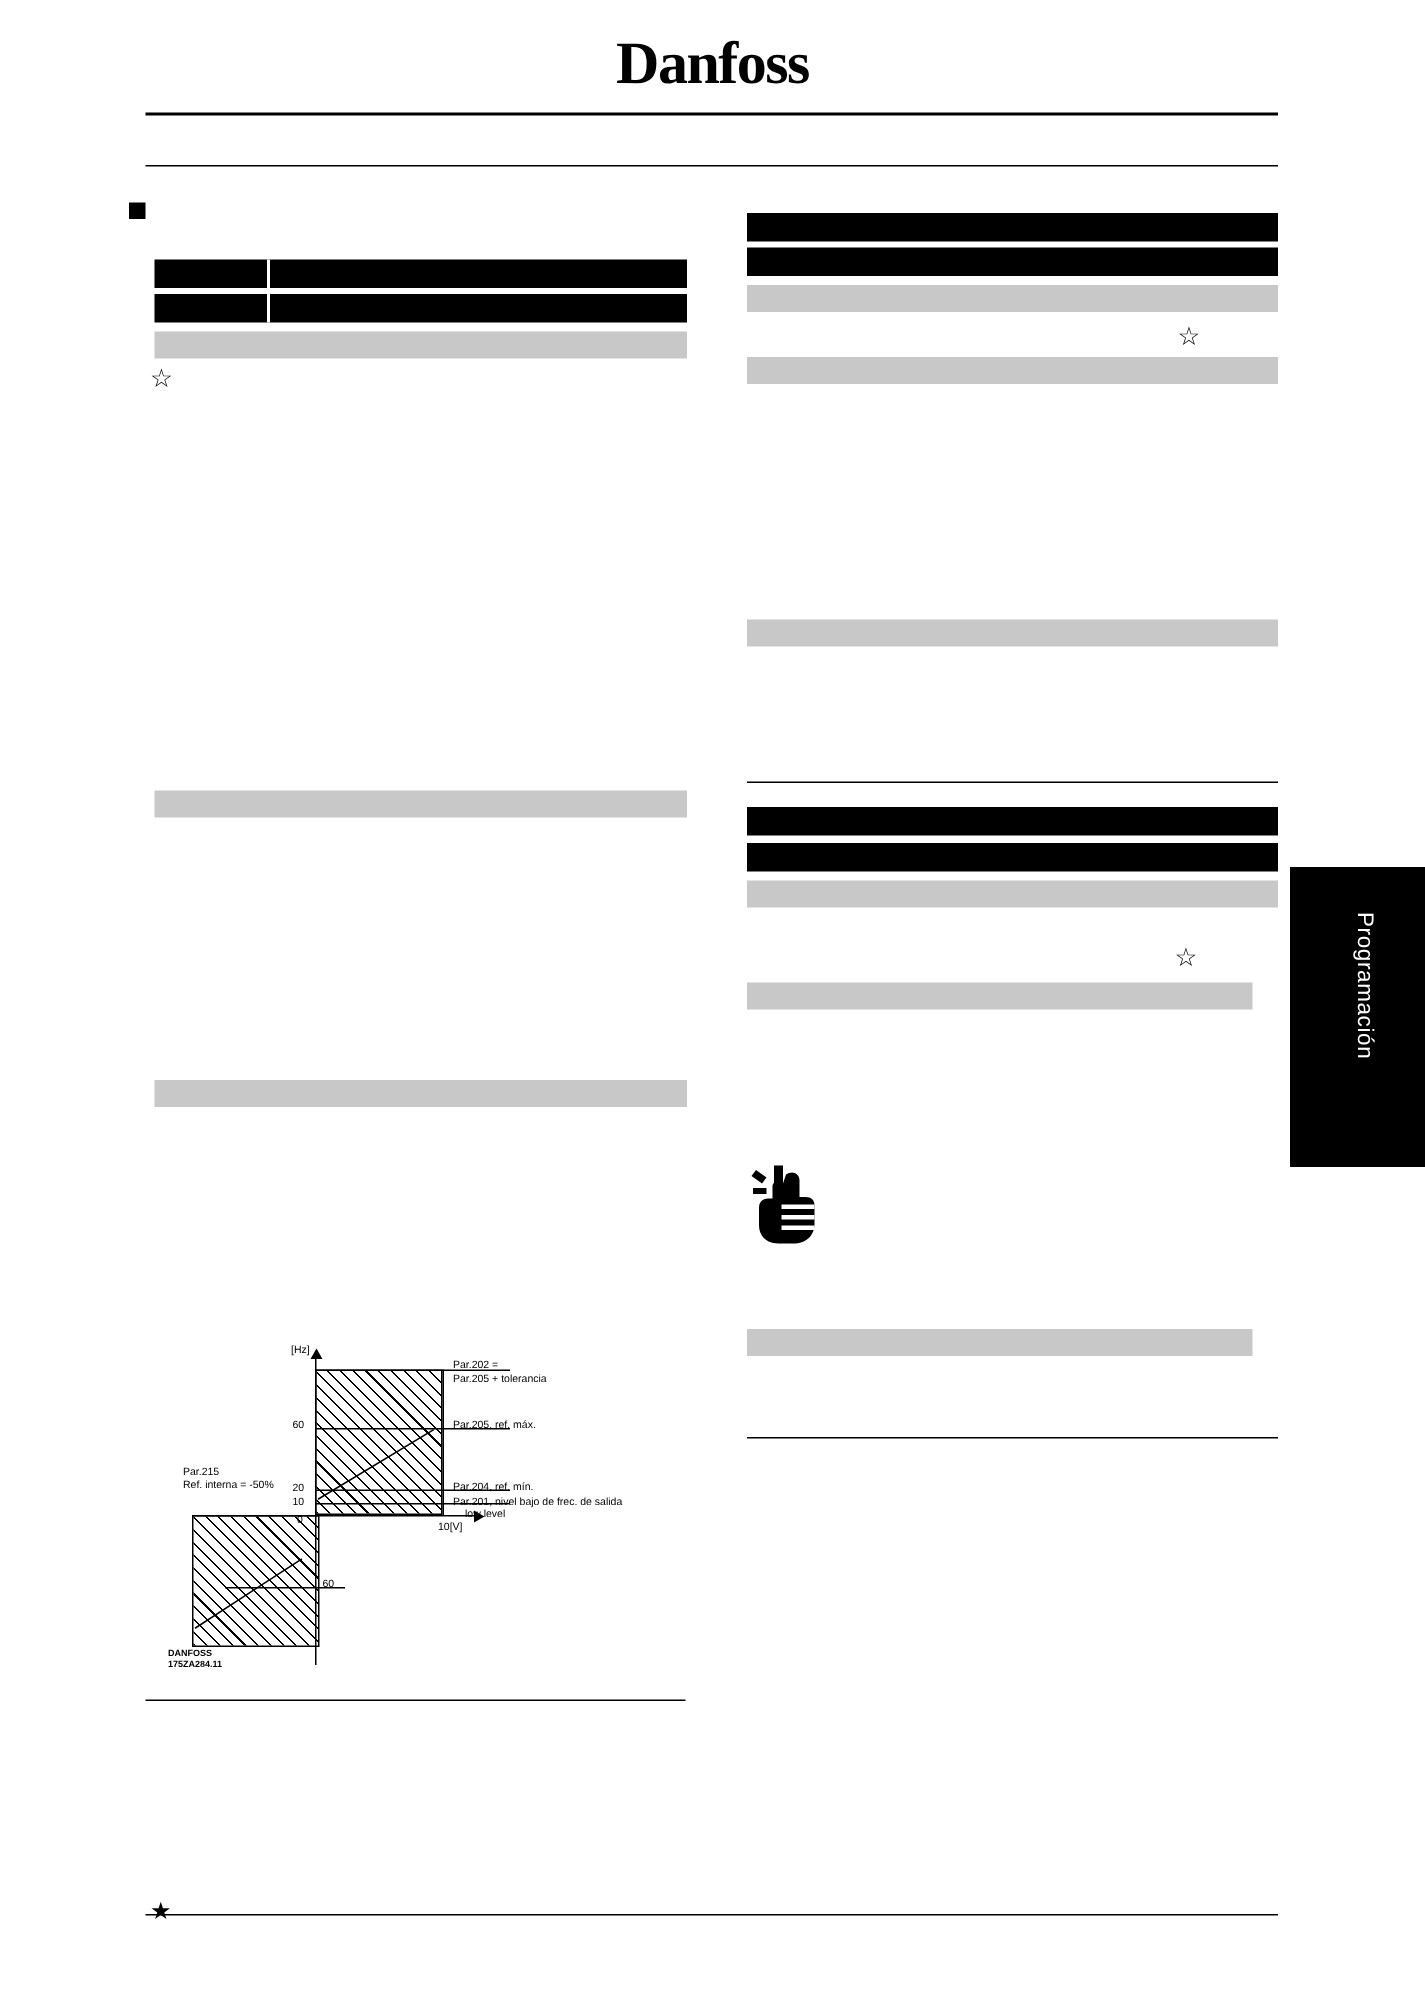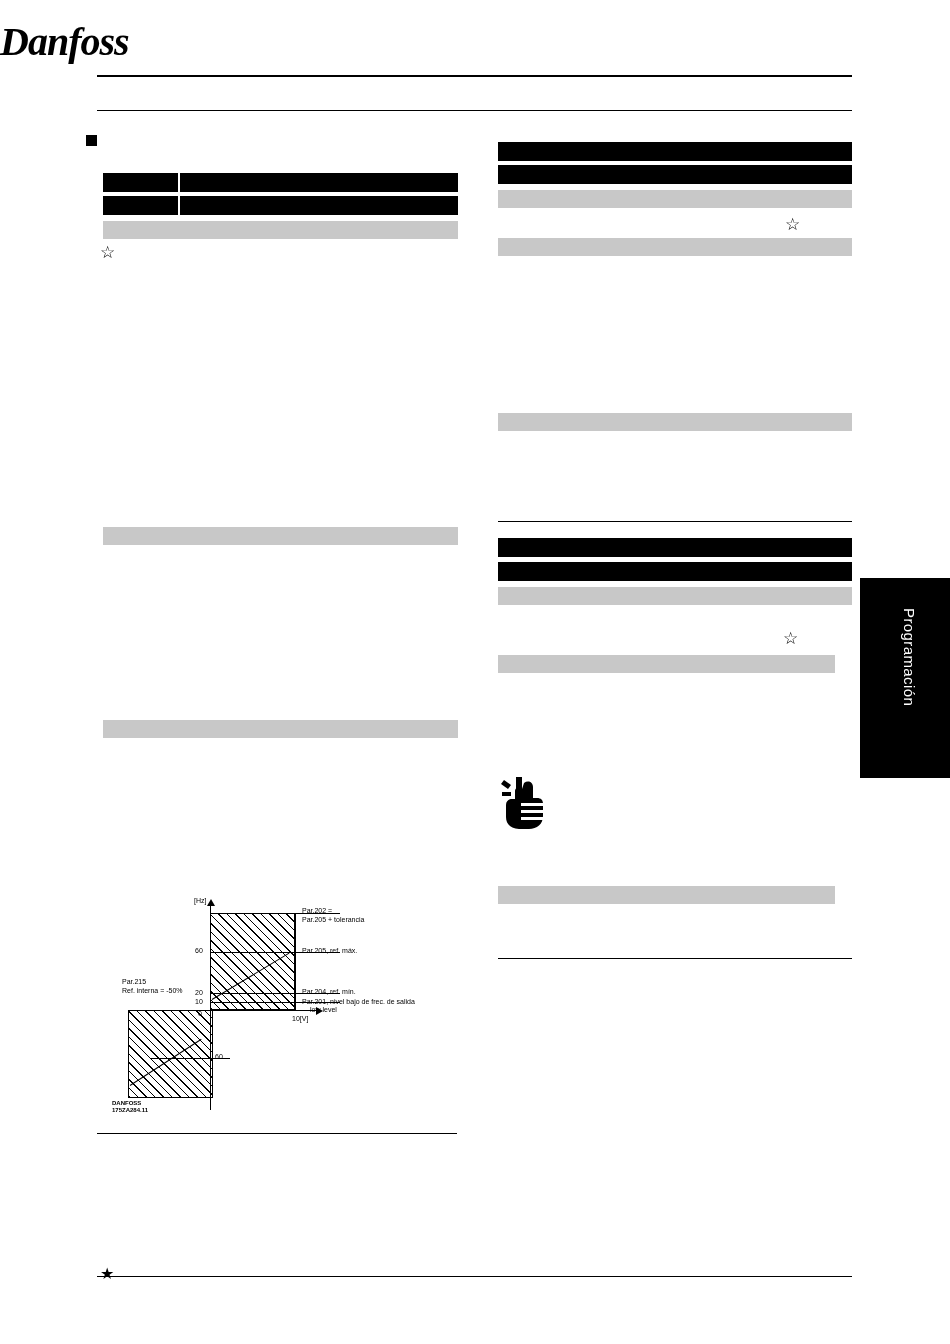--- a/index.html
+++ b/index.html
@@ -15,23 +15,22 @@
     color: #000000;
     overflow: hidden;
   }
 
   
   .logo {
     position: absolute;
     left: 0;
     top: 18px;
     width: 950px;
-    text-align: left;
+    text-align: center;
     font-family: "Liberation Serif", serif;
-    font-style: italic;
     font-weight: bold;
     font-size: 40px;
     letter-spacing: -1px;
     color: #000;
   }
   .rule-top {
     position: absolute;
     left: 97px;
     top: 75px;
     width: 755px;

